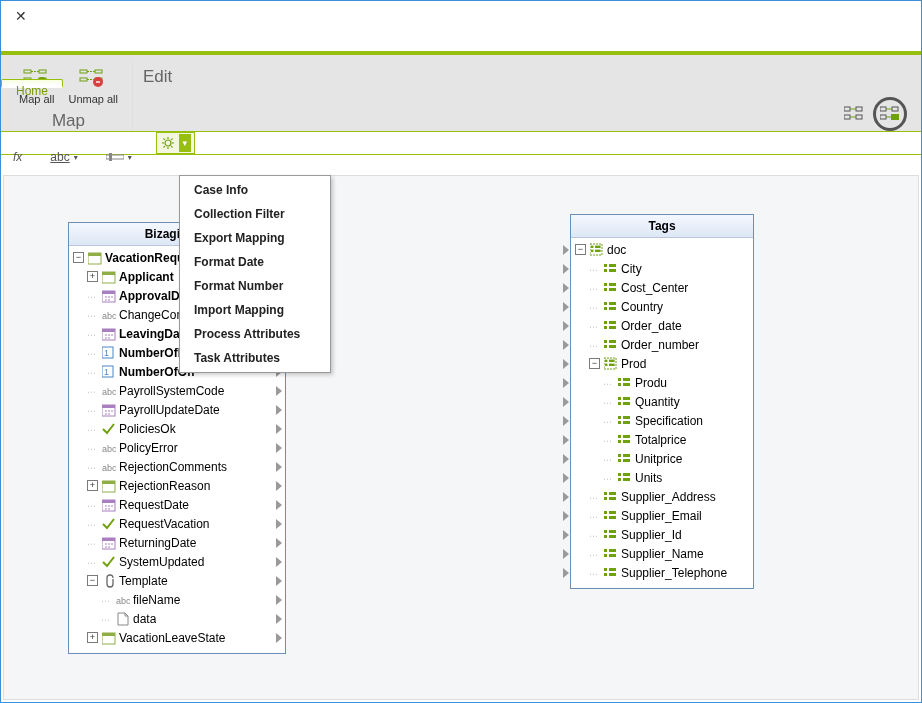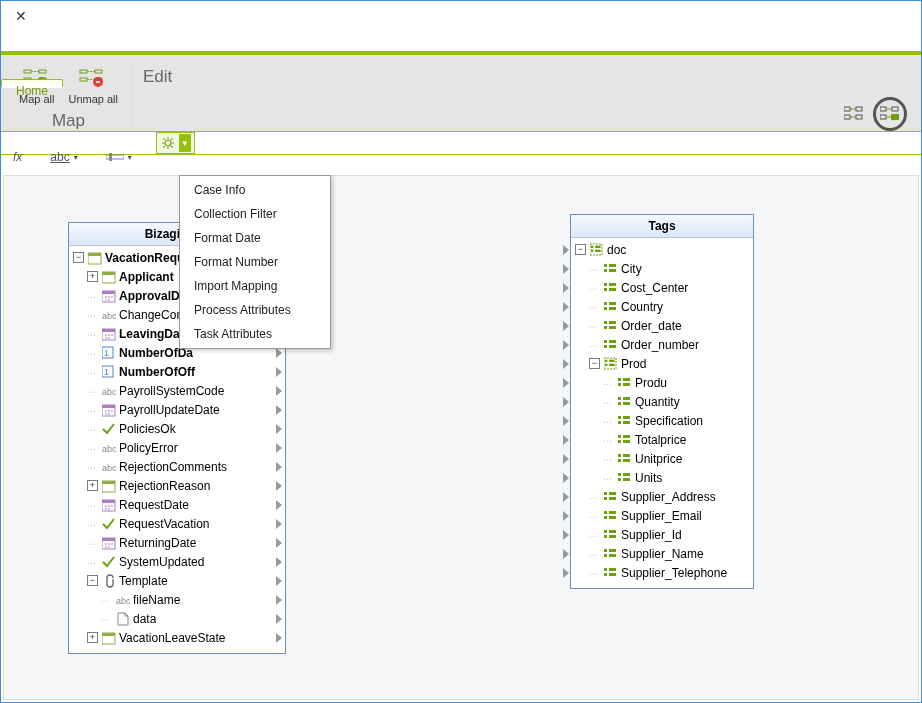--- a/index.html
+++ b/index.html
@@ -37,21 +37,21 @@
 
 .formula-bar { height: 24px; border-top: 1px solid #97bf0d; border-bottom: 1px solid #97bf0d; display: flex; align-items: center; padding: 0 8px; gap: 20px; color:#555; }
 .formula-bar .fb-item { display:flex;align-items:center;gap:4px;cursor:pointer;padding:2px 4px;margin-top:28px;}
 .fb-dd{font-size:8px;color:#555;}
 .gear-btn { display:flex;align-items:center;gap:1px;border:1px solid transparent;padding:1px 3px;cursor:pointer;position:relative;}
 .gear-btn.active{background:#f3f7e0;border-color:#97bf0d;}
 .gear-btn .dd{background:#97bf0d;color:#fff;width:12px;height:18px;display:flex;align-items:center;justify-content:center;font-size:9px;margin-left:2px;}
 
 
 .dropdown { position: absolute; background: #fff; border: 1px solid #999; box-shadow: 2px 2px 4px rgba(0,0,0,.2); min-width: 152px; z-index: 200; left: 178px; top: 174px; padding:2px 0;}
-.dropdown .mi { padding: 5px 14px; cursor: pointer; white-space: nowrap; font-size:12px;color:#222;}
+.dropdown .mi { padding: 5px 14px; cursor: pointer; white-space: nowrap; font-size:12px;color:#222;font-weight:bold;}
 
 
 .canvas { position: absolute; top: 174px; left: 2px; right: 2px; bottom: 2px; background: #f5f6f7; border:1px solid #ddd;}
 .panel { position: absolute; background: #fff; border: 1px solid #6b8fb5; }
 .panel.left { left: 64px; top: 46px; width: 218px; }
 .panel.right { left: 566px; top: 38px; width: 184px; }
 .panel-hdr { background: linear-gradient(#f4f8ff, #dde7f6); border-bottom:1px solid #b9c7dd; text-align:center; font-weight:bold; font-size:12px; padding:4px 0; }
 .tree { padding: 2px 4px 6px 4px; }
 .tree-row { display:flex; align-items:center; height:19px; position: relative; color:#000;}
 .tr-label { white-space: nowrap; overflow: hidden; text-overflow: clip; }
@@ -627,18 +627,19 @@
           <span class="tr-label">Supplier_Telephone</span>
           <span class="conn-out conn-tri"></span>
         </div>
       </div>
   </div>
 </div>
 
 <div class="dropdown" id="dd">
     <div class="mi">Case Info</div>
     <div class="mi">Collection Filter</div>
+    <div class="mi">Export Mapping</div>
     <div class="mi">Format Date</div>
     <div class="mi">Format Number</div>
     <div class="mi">Import Mapping</div>
     <div class="mi">Process Attributes</div>
     <div class="mi">Task Attributes</div>
   </div>
 
 </body></html>

